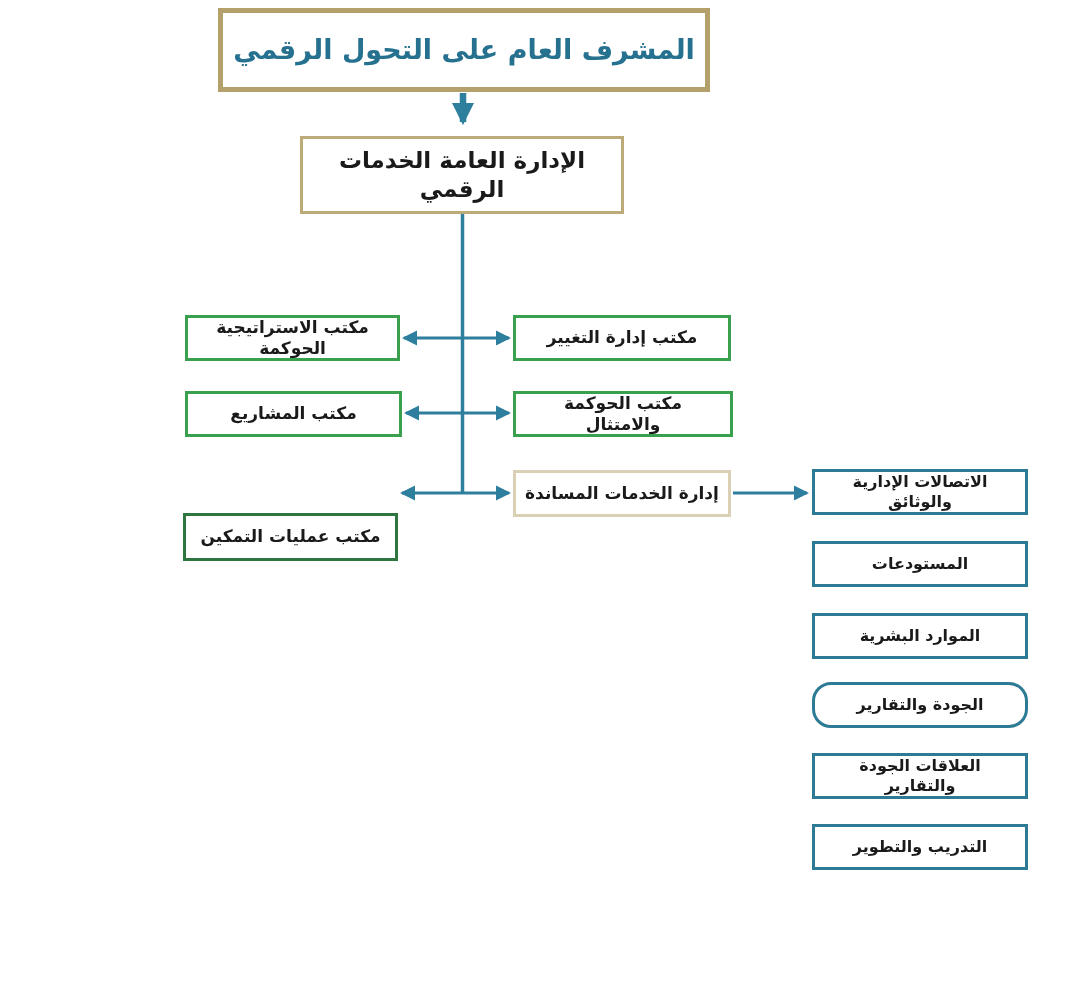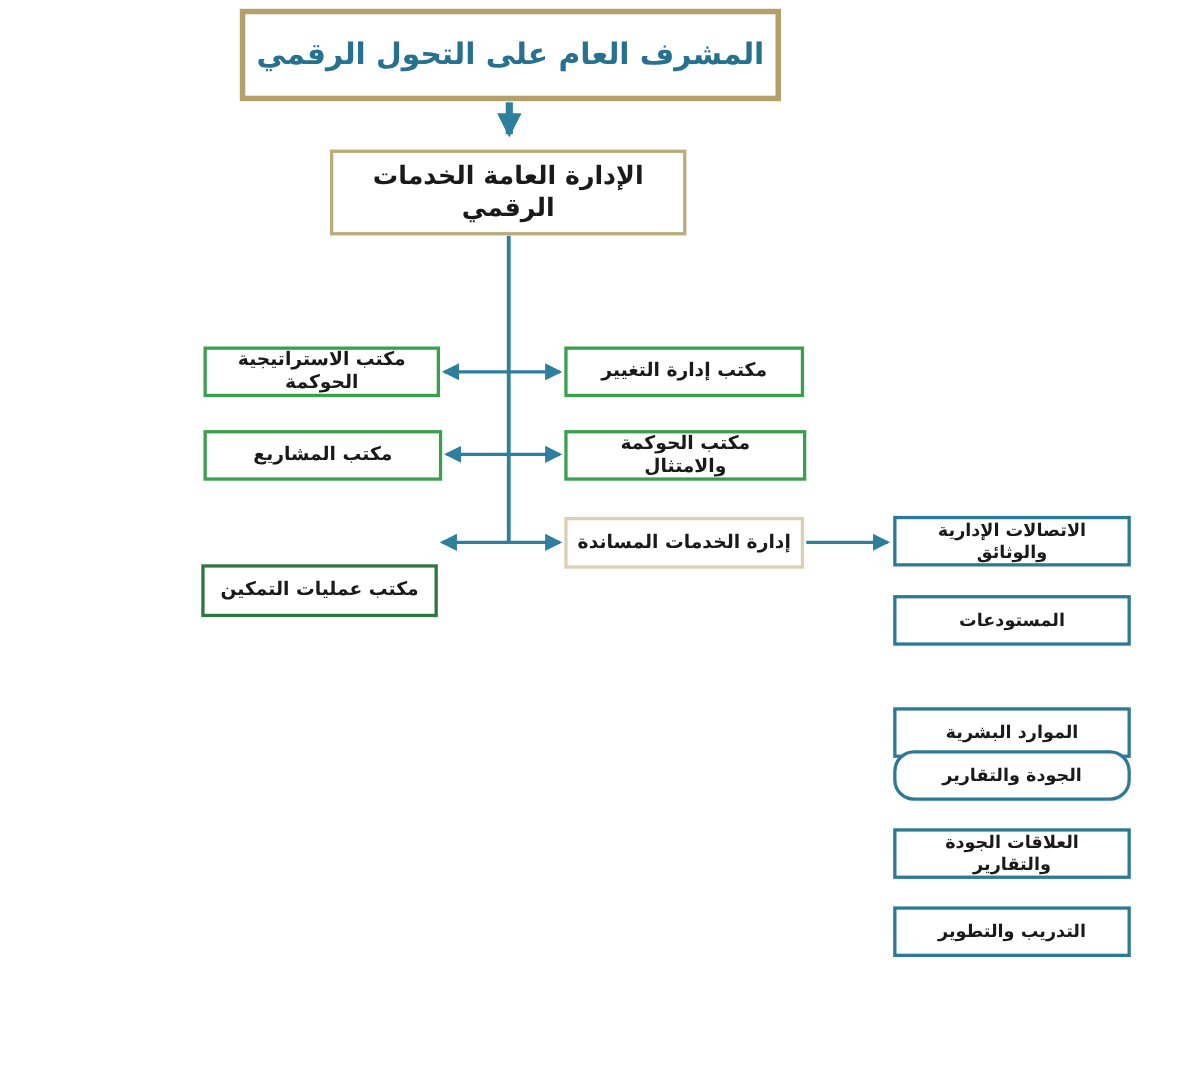--- a/index.html
+++ b/index.html
@@ -59,21 +59,21 @@
   .pos-l3 { left: 183px; top: 469px; width: 215px; height: 48px; border-color: #2f7540; margin-top: 44px; }
   .pos-r3 { left: 513px; top: 470px; width: 218px; height: 47px; border-color: #d9d0b6; }
 
   .node-support {
     left: 812px; width: 216px; height: 46px;
     border: 3px solid #2d7a94;
     font-size: 16px;
   }
   .pos-s0 { top: 469px; }
   .pos-s1 { top: 541px; }
-  .pos-s2 { top: 643px; }
+  .pos-s2 { top: 613px; }
   .pos-s3 { top: 682px; border-radius: 19px; }
   .pos-s4 { top: 753px; }
   .pos-s5 { top: 824px; }
 </style>
 </head>
 <body>
 
 <div id="canvas">
 
   <svg id="connectors" viewBox="0 0 1072 992" xmlns="http://www.w3.org/2000/svg">

